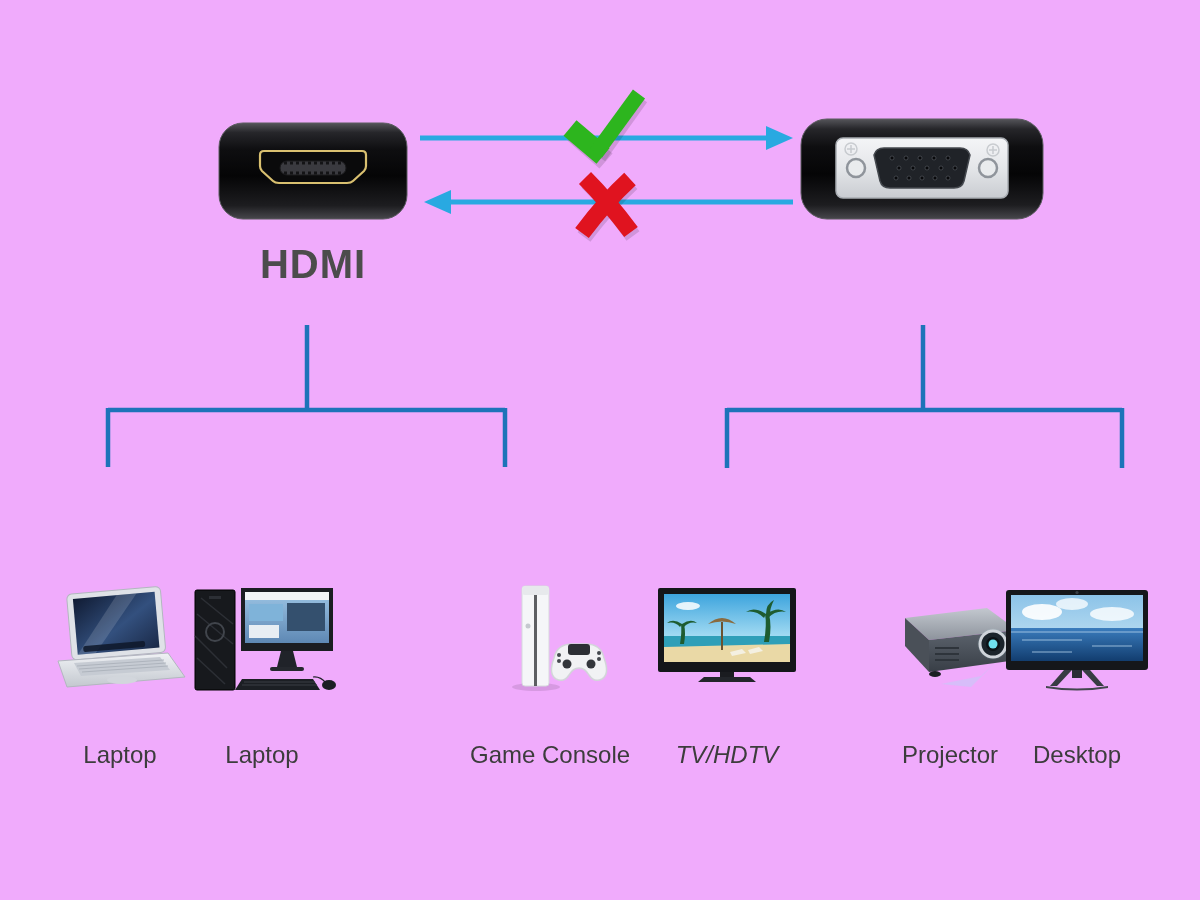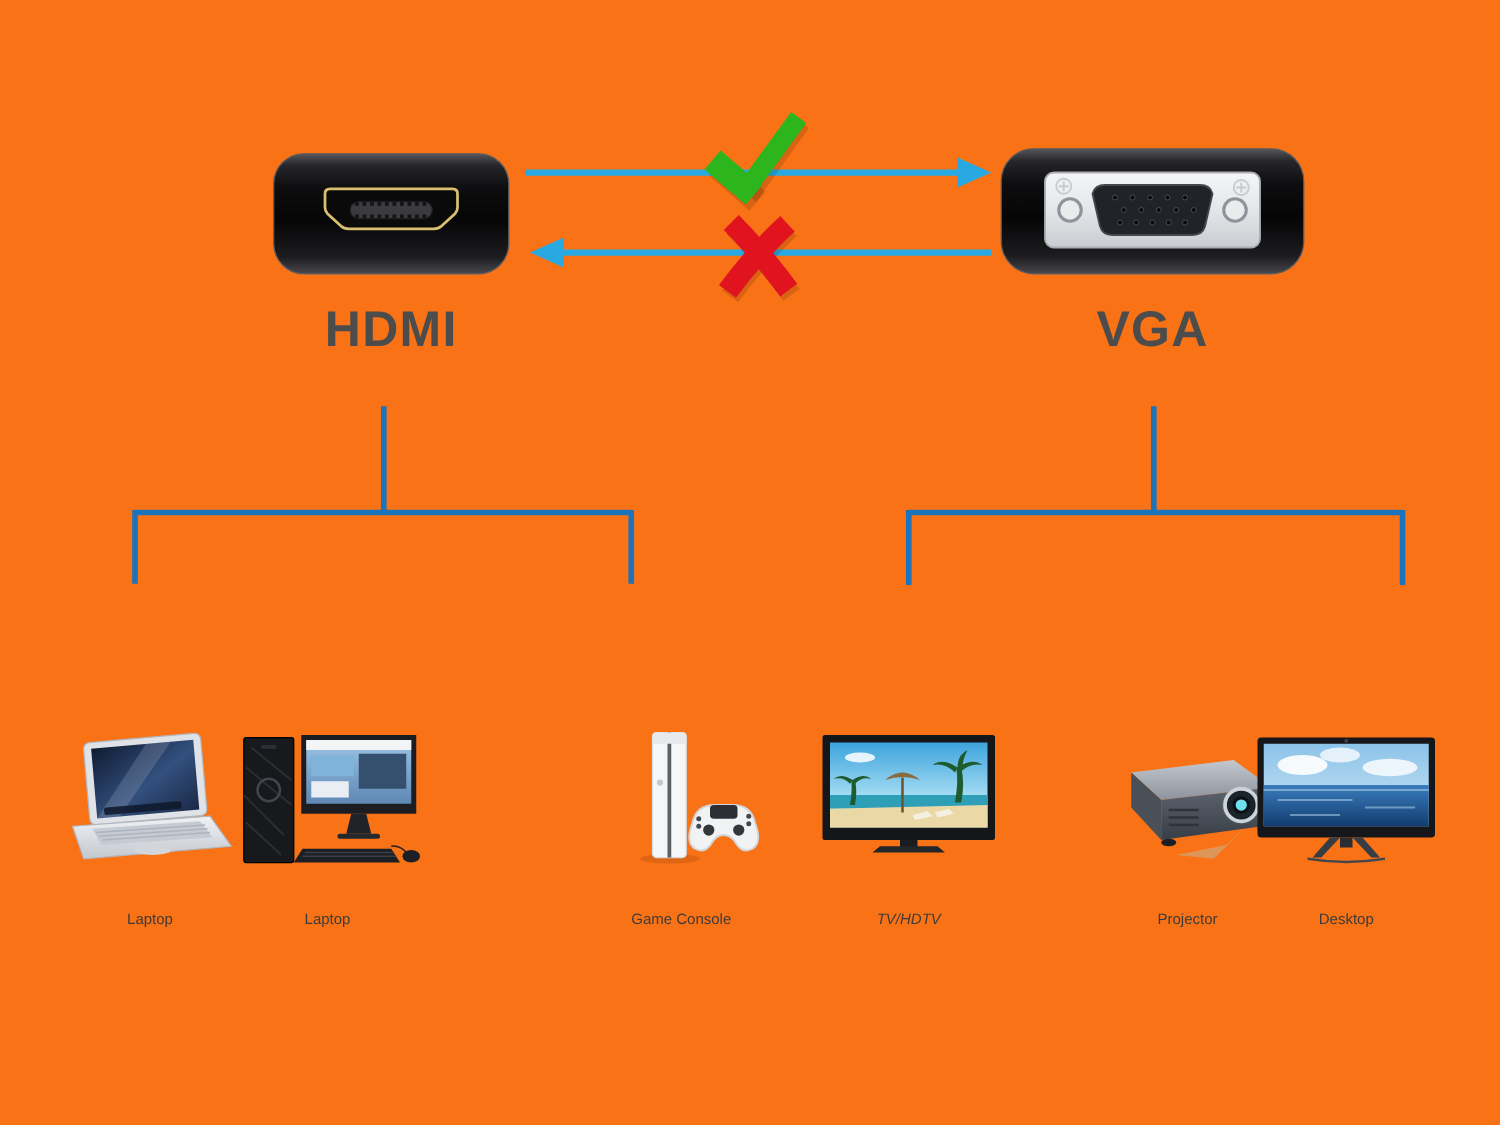--- a/index.html
+++ b/index.html
@@ -1,28 +1,28 @@
 <!DOCTYPE html>
 <html><head>
 <meta charset="utf-8">
 <style>
   html,body{margin:0;padding:0;background:#ffffff;}
   .stage{
-    position:relative;width:1200px;height:900px;background:#f97316;overflow:hidden;
+    position:relative;width:1200px;height:900px;background:#f0abfc;overflow:hidden;
     font-family:"Liberation Sans",sans-serif;
   }
   .abs{position:absolute;}
   svg{display:block;}
   .connector-label{
     position:absolute;top:243px;height:42px;line-height:42px;
     font-size:40px;font-weight:bold;color:#4c4c4c;text-align:center;letter-spacing:1px;
   }
   .device{position:absolute;top:584px;width:150px;text-align:center;}
   .device-label{
-    margin-top:24px;font-size:12px;color:#3c3c3c;white-space:nowrap;
+    margin-top:37px;font-size:24px;color:#3c3c3c;white-space:nowrap;
   }
 </style>
 </head>
 <body>
 
 <div class="stage">
 
   <svg class="abs" style="left:0;top:0;" width="1200" height="900" viewBox="0 0 1200 900">
 
     <path d="M307 325 V410 M108 410 H505 M108 408 V467 M505 408 V467" fill="none" stroke="#1d73b9" stroke-width="4.5"></path>
@@ -116,21 +116,20 @@
         <circle cx="122" cy="60" r="2"></circle>
         <circle cx="135" cy="60" r="2"></circle>
         <circle cx="148" cy="60" r="2"></circle>
     </g>
 
     <circle cx="56" cy="50" r="9" fill="#e9ebed" stroke="#8f949b" stroke-width="2.5"></circle>
     <circle cx="188" cy="50" r="9" fill="#e9ebed" stroke="#8f949b" stroke-width="2.5"></circle>
   </svg>
 
   <div class="connector-label" style="left:218px;width:190px;">HDMI</div>
-  <div class="connector-label" style="left:800px;width:244px;">VGA</div>
 
   <div class="device" style="left:45px;">
     <svg width="150" height="120" viewBox="0 0 150 120">
       <defs>
         <linearGradient id="lapScreen" x1="0" y1="0" x2="1" y2="1">
           <stop offset="0" stop-color="#101b33"></stop>
             <stop offset="0.55" stop-color="#33507e"></stop>
             <stop offset="1" stop-color="#1a2947"></stop>
         </linearGradient>
         <linearGradient id="lapBase" x1="0" y1="0" x2="0" y2="1">

